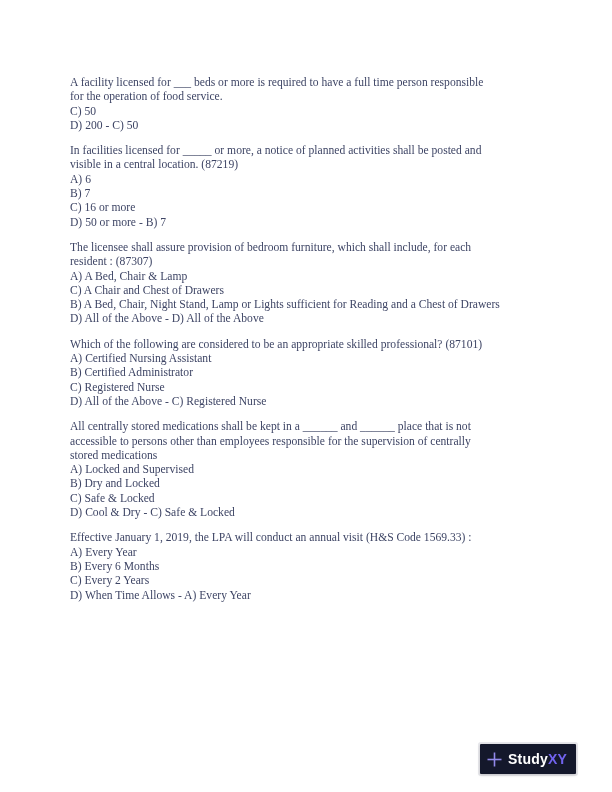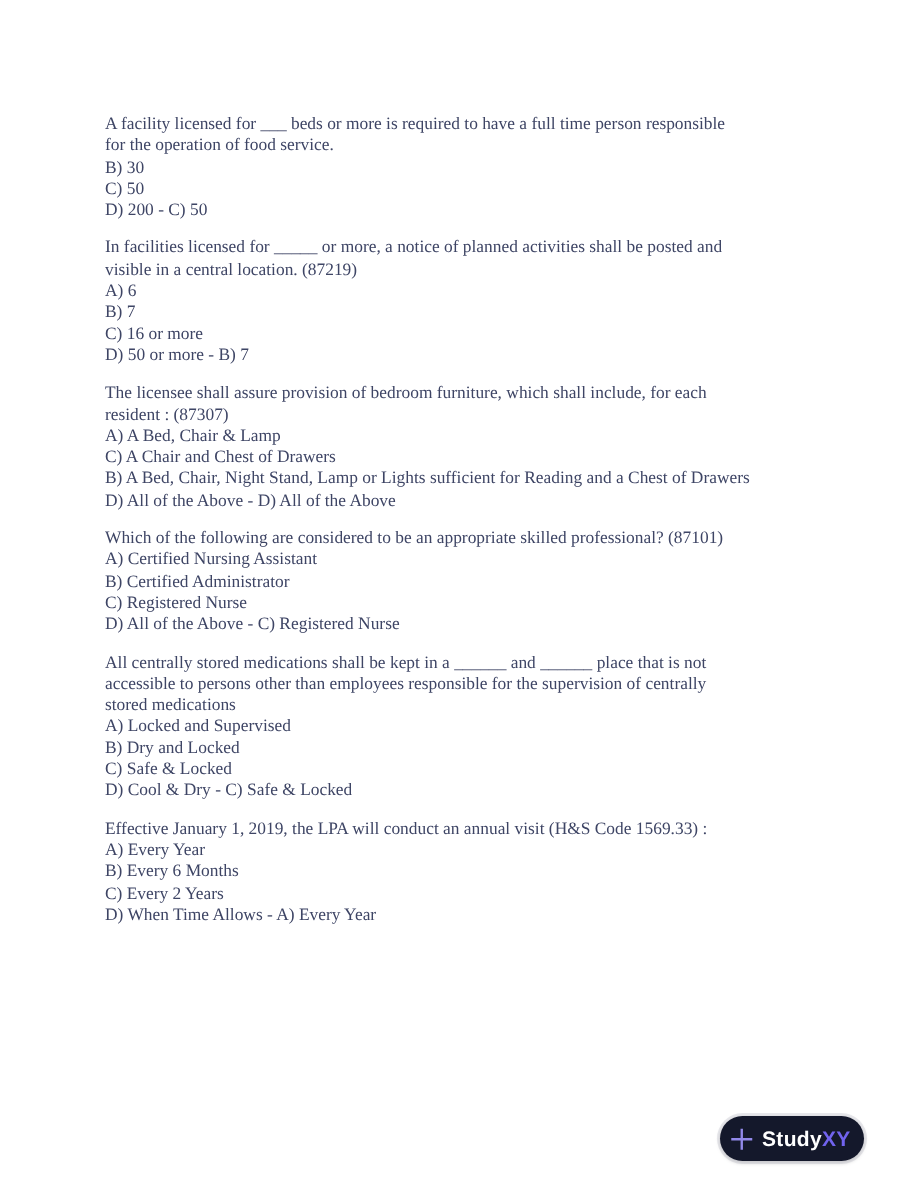--- a/index.html
+++ b/index.html
@@ -36,21 +36,21 @@
   }
   .logo-badge {
     position: absolute;
     right: 36px;
     bottom: 18px;
     height: 30px;
     min-width: 88px;
     padding: 0 9px 0 6px;
     box-sizing: border-box;
     background: var(--badge-bg, #14182b);
-    border-radius: 15px;
+    border-radius: 1px;
     display: flex;
     align-items: center;
     gap: 5px;
     box-shadow: 0 0 0 2px rgba(190,190,200,0.35), 0 1px 3px rgba(0,0,0,0.25);
   }
   .logo-plus {
     width: 17px;
     height: 17px;
     display: inline-flex;
     align-items: center;
@@ -70,21 +70,20 @@
 </style>
 </head>
 <body>
 
 <div class="page">
 
   <div class="content">
       <div class="question">
         <div class="qline">A facility licensed for ___ beds or more is required to have a full time person responsible</div>
         <div class="qline">for the operation of food service.</div>
-        <div class="qline">B) 30</div>
         <div class="qline">C) 50</div>
         <div class="qline">D) 200 - C) 50</div>
       </div>
       <div class="question">
         <div class="qline">In facilities licensed for _____ or more, a notice of planned activities shall be posted and</div>
         <div class="qline">visible in a central location. (87219)</div>
         <div class="qline">A) 6</div>
         <div class="qline">B) 7</div>
         <div class="qline">C) 16 or more</div>
         <div class="qline">D) 50 or more - B) 7</div>

